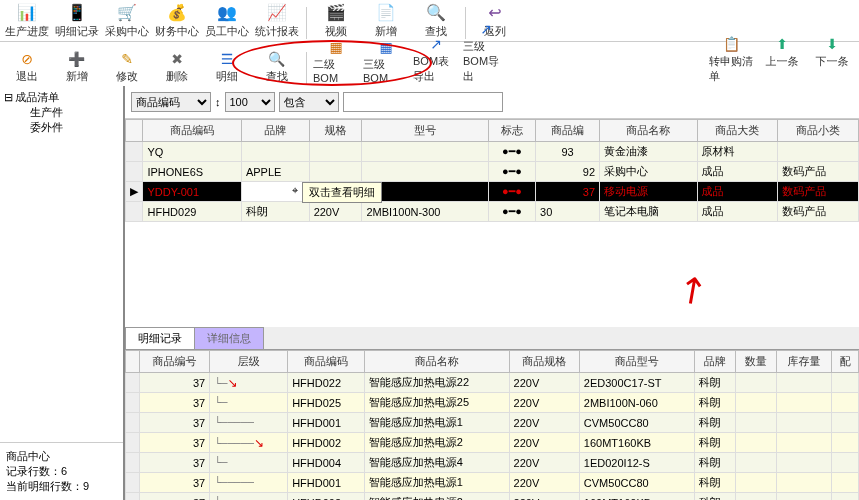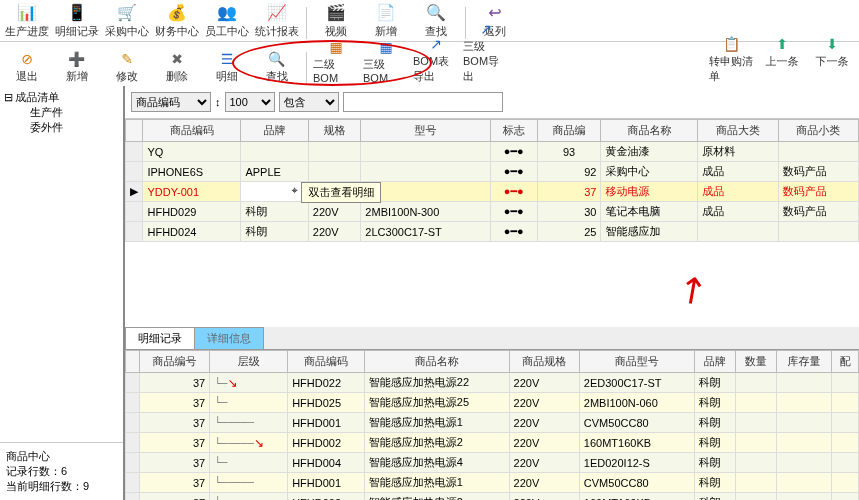--- a/index.html
+++ b/index.html
@@ -21,28 +21,28 @@
 .tree-child{padding-left:26px;display:flex;align-items:center}
 .side-footer{border-top:1px solid #ccc;padding:6px;font-size:11px}
 .clock{background:#fff;text-align:center;font-size:18px;font-weight:bold;padding:10px 0;font-style:italic}
 .content{flex:1;display:flex;flex-direction:column}
 .filter-bar{display:flex;align-items:center;gap:4px;padding:6px;border-bottom:1px solid #ccc}
 .filter-bar select,.filter-bar input{height:20px;border:1px solid #999;font-size:11px}
 .grid{flex:1;overflow:auto;position:relative}
 table{border-collapse:collapse;width:100%}
 th{background:#f5f5f5;border:1px solid #bbb;padding:3px 4px;font-weight:normal;color:#333;height:22px}
 td{border:1px solid #ddd;padding:2px 4px;height:20px;background:#f5f7e8}
-tr.sel td{background:#fef9c3}
+tr.sel td{background:#000000}
 .flag-bb{color:#000}
 .flag-rr{color:#d00}
 .editing{border:1px dashed #06c;background:#fff !important;position:relative}
 .tooltip{position:absolute;background:#ffffe1;border:1px solid #888;padding:2px 6px;font-size:11px;white-space:nowrap;z-index:10}
 .tabs{display:flex;border-bottom:1px solid #999;background:#eee}
 .tab{padding:3px 12px;border:1px solid #999;border-bottom:none;background:#fff;margin-right:-1px;cursor:pointer}
-.tab.inactive{background:#7dd3fc;color:#666}
+.tab.inactive{background:#c4b5fd;color:#666}
 .detail-grid{height:150px;overflow:auto}
 .detail-grid td{background:#f5f7e8}
 .detail-grid tr:nth-child(even) td{background:#fdfce0}
 .red-text{color:#d00}
 .arrow{position:absolute;color:#d00;font-size:36px;transform:rotate(-35deg);pointer-events:none}
 .arrow1{left:552px;top:150px}
 .small-arrow{color:#d00;font-size:12px}
 .tree-line{color:#888;font-family:monospace}
 .right-tools{margin-left:auto;display:flex;gap:4px}
 </style>
@@ -228,36 +228,24 @@
               <td class="red-text">成品</td>
               <td class="red-text">数码产品</td>
             </tr>
             <tr class="">
               <td style="background:#eee;width:14px"></td>
               <td class="">HFHD029</td>
               <td>科朗</td>
               <td>220V</td>
               <td>2MBI100N-300</td>
               <td style="text-align:center"><span class="flag-bb">●━●</span></td>
-              <td class="" style="text-align:right">30</td>
+              <td class="" style="text-align:left">30</td>
               <td class="">笔记本电脑</td>
               <td class="">成品</td>
               <td class="">数码产品</td>
-            </tr>
-            <tr class="">
-              <td style="background:#eee;width:14px"></td>
-              <td class="">HFHD024</td>
-              <td>科朗</td>
-              <td>220V</td>
-              <td>2LC300C17-ST</td>
-              <td style="text-align:center"><span class="flag-bb">●━●</span></td>
-              <td class="" style="text-align:right">25</td>
-              <td class="">智能感应加</td>
-              <td class=""></td>
-              <td class=""></td>
             </tr>
           </tbody>
         </table>
       <div class="arrow arrow1">↗</div>
     </div>
     <div class="tabs">
       <div class="tab">明细记录</div>
       <div class="tab inactive">详细信息</div>
     </div>
     <div class="detail-grid">

